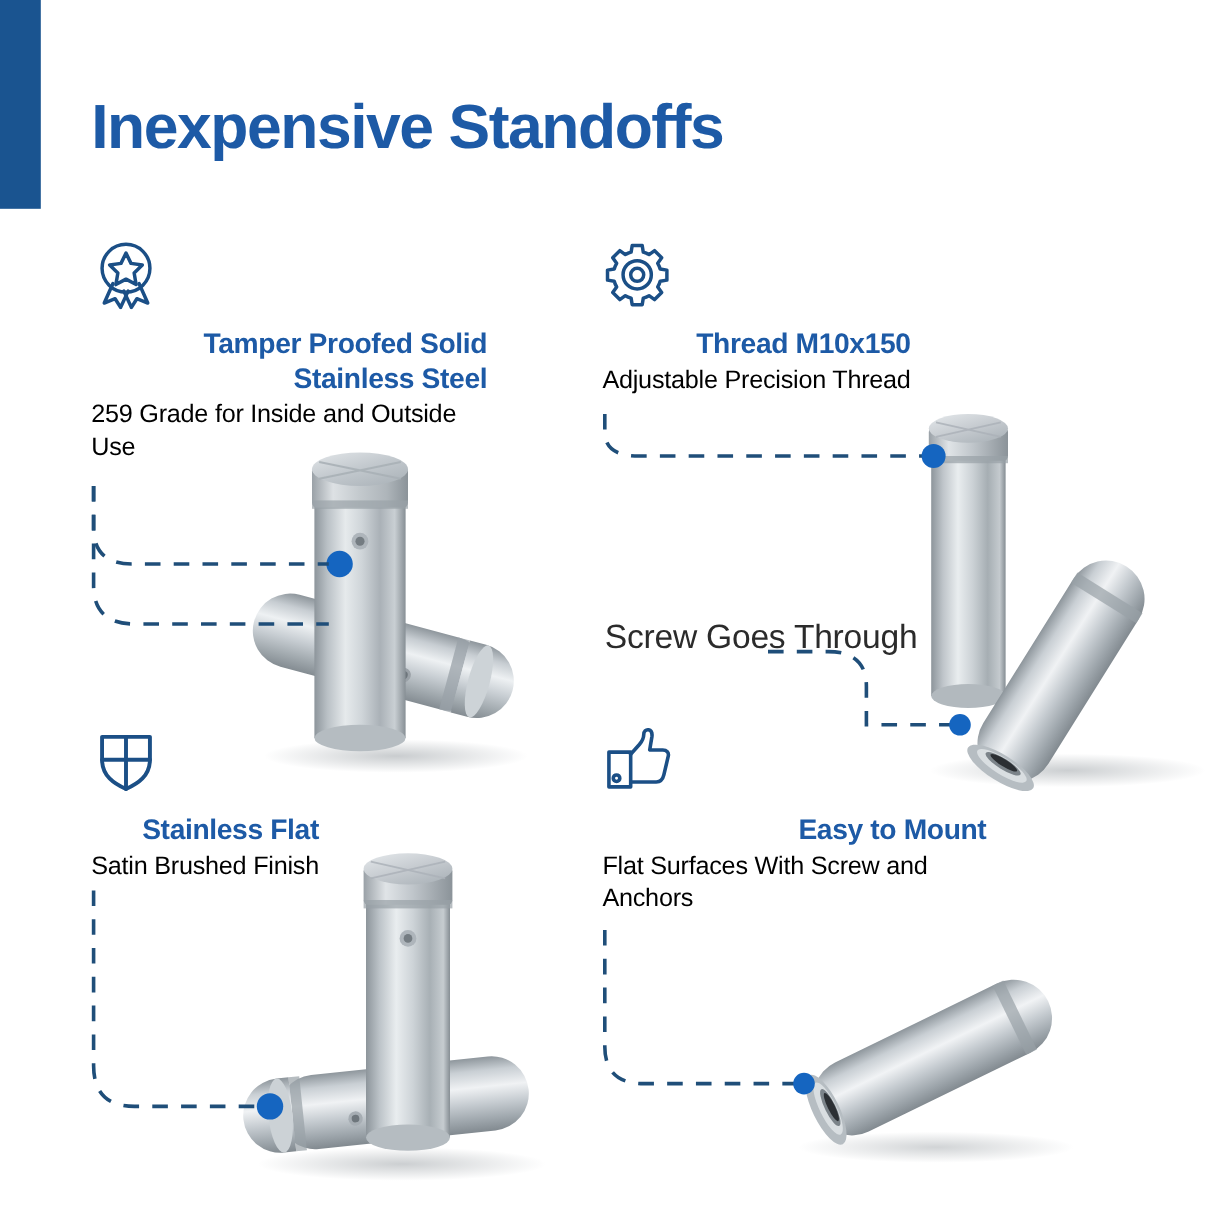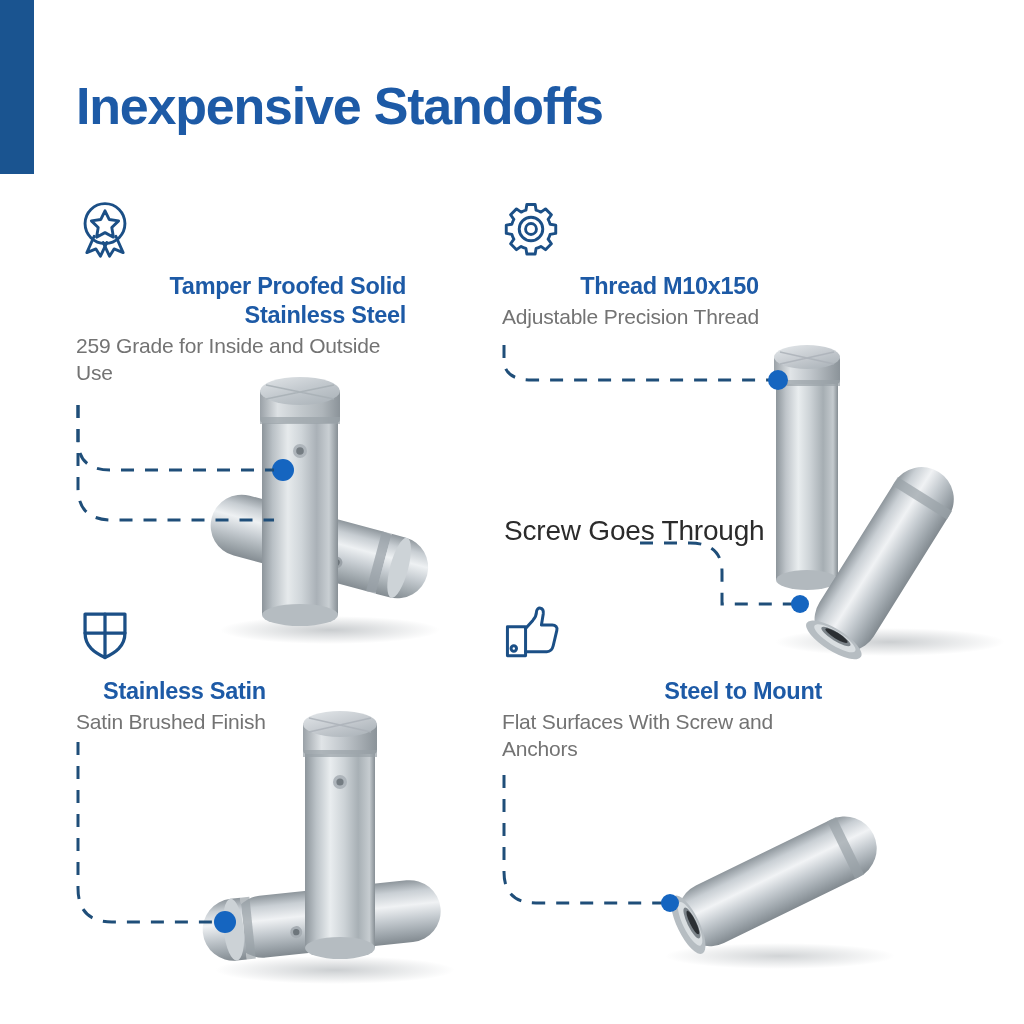--- a/index.html
+++ b/index.html
@@ -70,21 +70,21 @@
     font-weight: bold;
     color: #1d5aa6;
     letter-spacing: -0.3px;
     max-width: 330px;
     text-align: right;
   }
   .feature-sub {
     margin-top: 2px;
     font-size: 21px;
     line-height: 27px;
-    color: #737373;
+    color: #000000;
     letter-spacing: -0.2px;
     max-width: 320px;
   }
   #feature-1 { left: 76px; top: 200px; }
   #feature-2 { left: 502px; top: 200px; }
   #feature-3 { left: 76px; top: 605px; }
   #feature-4 { left: 502px; top: 605px; }
 
   
   #screw-note {
@@ -371,31 +371,31 @@
   </div>
 
   <div class="feature" id="feature-3">
     <svg class="feature-icon" viewBox="0 0 64 64">
       <g fill="none" stroke="#1b4f86" stroke-width="3.6" stroke-linejoin="round" stroke-linecap="round">
         <path d="M10 10 h44 v21 c0 15 -11 22 -22 27 -11 -5 -22 -12 -22 -27 Z"></path>
         <path d="M32 10 V58"></path>
         <path d="M10 31 H54"></path>
       </g>
     </svg>
-    <div class="feature-title">Stainless Satin</div>
+    <div class="feature-title">Stainless Flat</div>
     <div class="feature-sub">Satin Brushed Finish</div>
   </div>
 
   <div class="feature" id="feature-4">
     <svg class="feature-icon" viewBox="0 0 64 64">
       <g fill="none" stroke="#1b4f86" stroke-width="3.3" stroke-linejoin="round" stroke-linecap="round">
         <path d="M6 24 h20 v32 H6 Z"></path>
         <path d="M26 26 l8-9 c2.5-3 4-6 4-9 0-3 2-5 4.5-4.5 2.5 .5 3.5 3 3 6.5 l-2 12 h12 c3.5 0 6 2.5 5 6 l-4 17 c-.8 3.5-3 6.5-7 6.5 H26"></path>
         <circle cx="13" cy="48" r="3"></circle>
       </g>
     </svg>
-    <div class="feature-title">Steel to Mount</div>
+    <div class="feature-title">Easy to Mount</div>
     <div class="feature-sub">Flat Surfaces With Screw and Anchors</div>
   </div>
 
   <div id="screw-note">Screw Goes Through</div>
 
 </div>
 
 </body></html>

